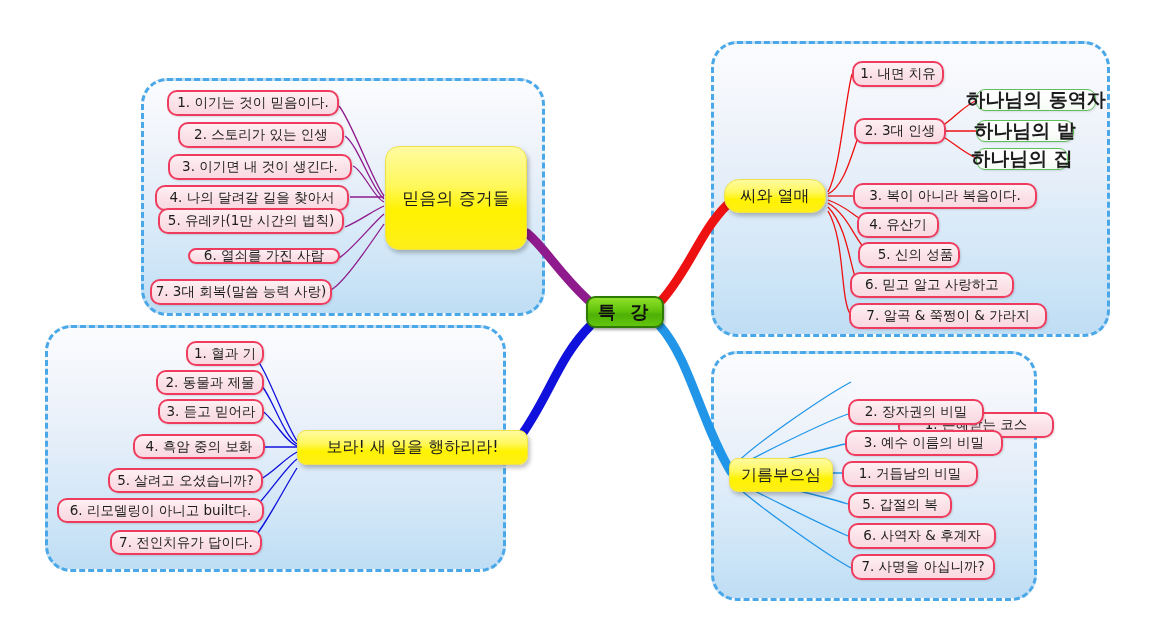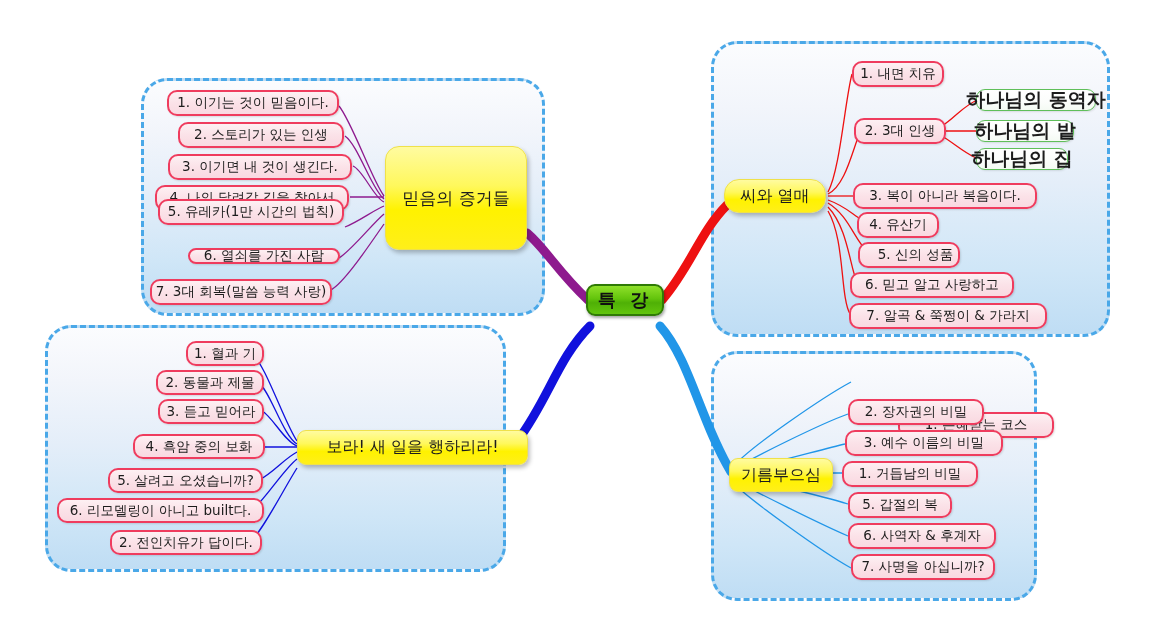--- a/index.html
+++ b/index.html
@@ -144,29 +144,29 @@
       <path d="M 732,468 C 748,448 825,396 851,382"></path>
       <path d="M 732,470 C 752,458 820,424 848,414"></path>
       <path d="M 732,472 C 755,468 820,450 845,444"></path>
       <path d="M 732,473 L 842,473"></path>
       <path d="M 732,476 C 755,480 822,496 848,504"></path>
       <path d="M 732,479 C 752,490 820,524 848,536"></path>
       <path d="M 732,482 C 750,500 822,552 851,568"></path>
     </g>
   </svg>
 
-  <div class="node root" style="left:586px; top:284px; width:78px; height:32px;">특 강</div>
+  <div class="node root" style="left:586px; top:296px; width:78px; height:32px;">특 강</div>
 
   <div class="node topic big" style="left:385px; top:146px; width:142px; height:104px;">믿음의 증거들</div>
 
   <div class="node leaf" style="left:167px; top:90px; width:172px; height:26px;">1. 이기는 것이 믿음이다.</div>
   <div class="node leaf" style="left:178px; top:122px; width:166px; height:26px;">2. 스토리가 있는 인생</div>
   <div class="node leaf" style="left:168px; top:154px; width:184px; height:26px;">3. 이기면 내 것이 생긴다.</div>
   <div class="node leaf" style="left:155px; top:185px; width:194px; height:26px;">4. 나의 달려갈 길을 찾아서</div>
-  <div class="node leaf" style="left:158px; top:199px; width:186px; height:26px;">5. 유레카(1만 시간의 법칙)</div>
+  <div class="node leaf" style="left:158px; top:208px; width:186px; height:26px;">5. 유레카(1만 시간의 법칙)</div>
   <div class="node leaf" style="left:188px; top:248px; width:152px; height:16px;">6. 열쇠를 가진 사람</div>
   <div class="node leaf" style="left:150px; top:279px; width:182px; height:26px;">7. 3대 회복(말씀 능력 사랑)</div>
 
   <div class="node topic" style="left:724px; top:179px; width:102px; height:34px;border-radius:15px;">씨와 열매</div>
 
   <div class="node leaf" style="left:852px; top:61px; width:92px; height:26px;">1. 내면 치유</div>
   <div class="node leaf" style="left:854px; top:118px; width:92px; height:26px;">2. 3대 인생</div>
   <div class="node leaf" style="left:853px; top:183px; width:184px; height:26px;">3. 복이 아니라 복음이다.</div>
   <div class="node leaf" style="left:857px; top:212px; width:82px; height:26px;">4. 유산기</div>
   <div class="node leaf" style="left:858px; top:242px; width:102px; height:26px;padding-left:20px;">5. 신의 성품</div>
@@ -178,21 +178,21 @@
   <div class="node greenleaf" style="left:976px; top:148px; width:92px; height:22px;">하나님의 집</div>
 
   <div class="node topic" style="left:297px; top:430px; width:231px; height:35px;">보라! 새 일을 행하리라!</div>
 
   <div class="node leaf" style="left:186px; top:341px; width:78px; height:25px;">1. 혈과 기</div>
   <div class="node leaf" style="left:156px; top:370px; width:108px; height:25px;">2. 동물과 제물</div>
   <div class="node leaf" style="left:158px; top:399px; width:106px; height:25px;">3. 듣고 믿어라</div>
   <div class="node leaf" style="left:133px; top:434px; width:132px; height:25px;">4. 흑암 중의 보화</div>
   <div class="node leaf" style="left:108px; top:468px; width:155px; height:25px;">5. 살려고 오셨습니까?</div>
   <div class="node leaf" style="left:57px; top:498px; width:207px; height:25px;">6. 리모델링이 아니고 built다.</div>
-  <div class="node leaf" style="left:110px; top:530px; width:152px; height:25px;">2. 전인치유가 답이다.</div>
+  <div class="node leaf" style="left:110px; top:530px; width:152px; height:25px;">7. 전인치유가 답이다.</div>
 
   <div class="node topic" style="left:729px; top:458px; width:104px; height:34px;">기름부으심</div>
 
   <div class="node leaf" style="left:898px; top:368px; width:156px; height:26px;margin-top:44px;">1. 은혜받는 코스</div>
   <div class="node leaf" style="left:848px; top:399px; width:136px; height:26px;">2. 장자권의 비밀</div>
   <div class="node leaf" style="left:845px; top:430px; width:158px; height:26px;">3. 예수 이름의 비밀</div>
   <div class="node leaf" style="left:842px; top:461px; width:136px; height:26px;">1. 거듭남의 비밀</div>
   <div class="node leaf" style="left:848px; top:492px; width:104px; height:26px;">5. 갑절의 복</div>
   <div class="node leaf" style="left:848px; top:523px; width:148px; height:26px;">6. 사역자 &amp; 후계자</div>
   <div class="node leaf" style="left:851px; top:554px; width:144px; height:26px;">7. 사명을 아십니까?</div>

